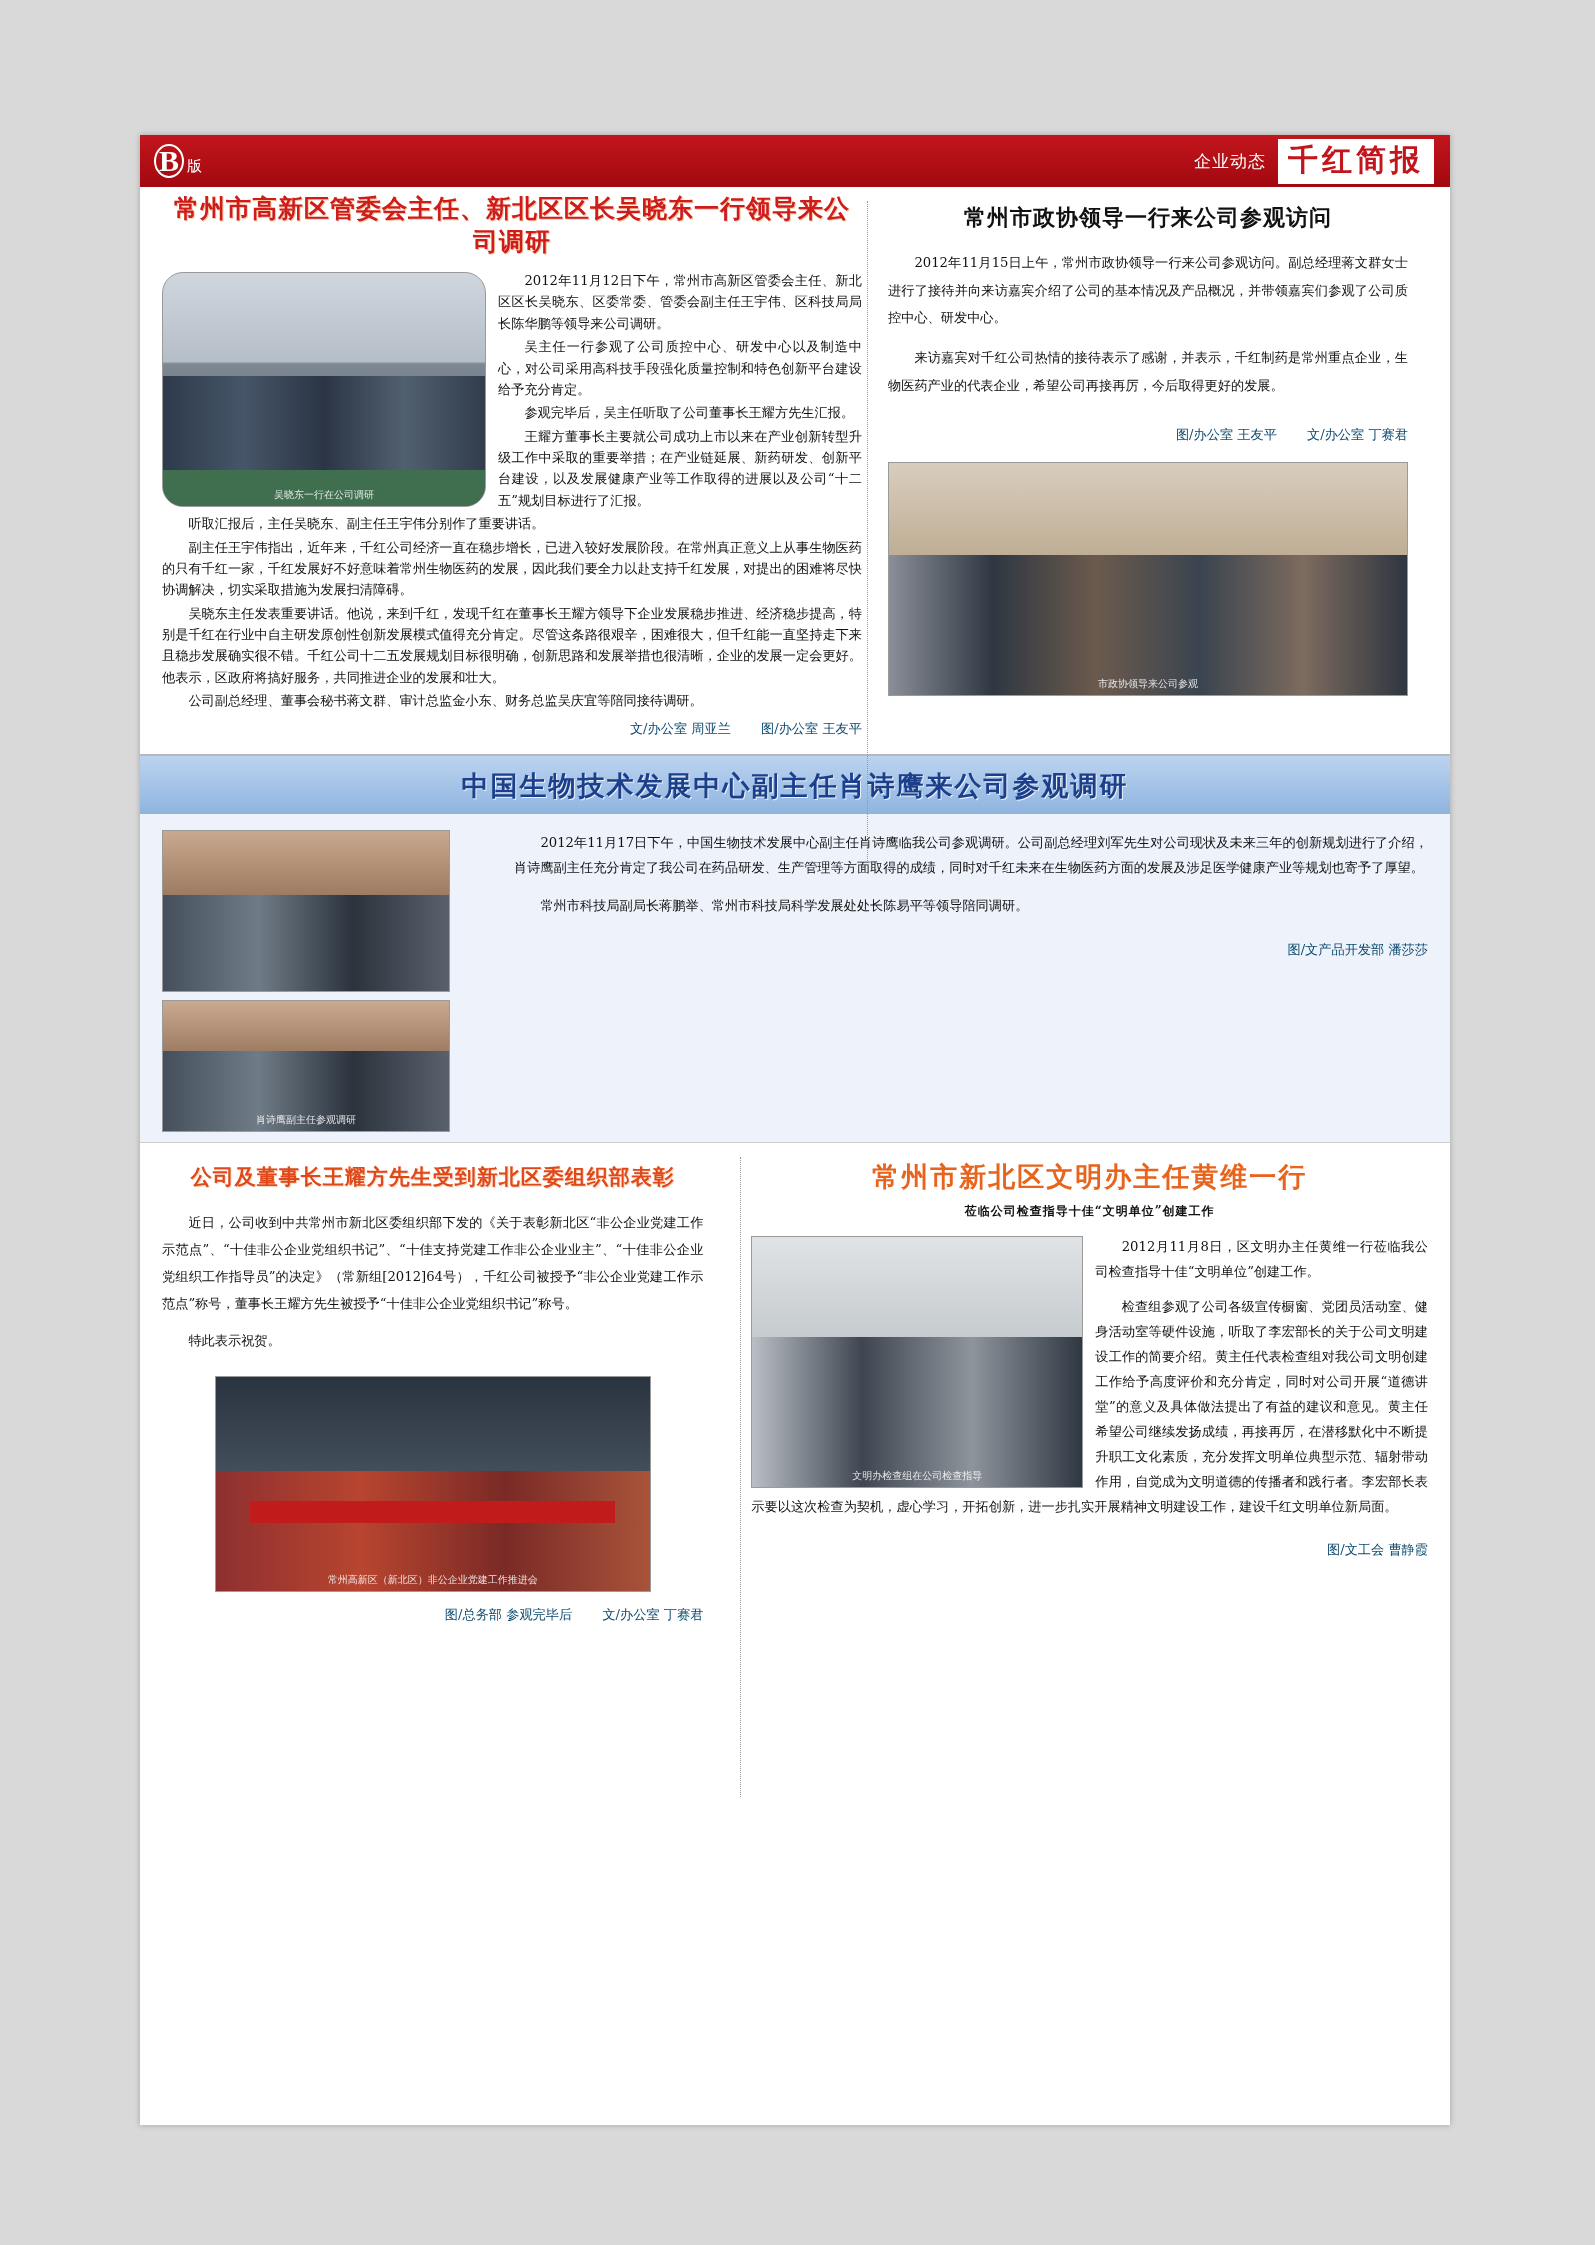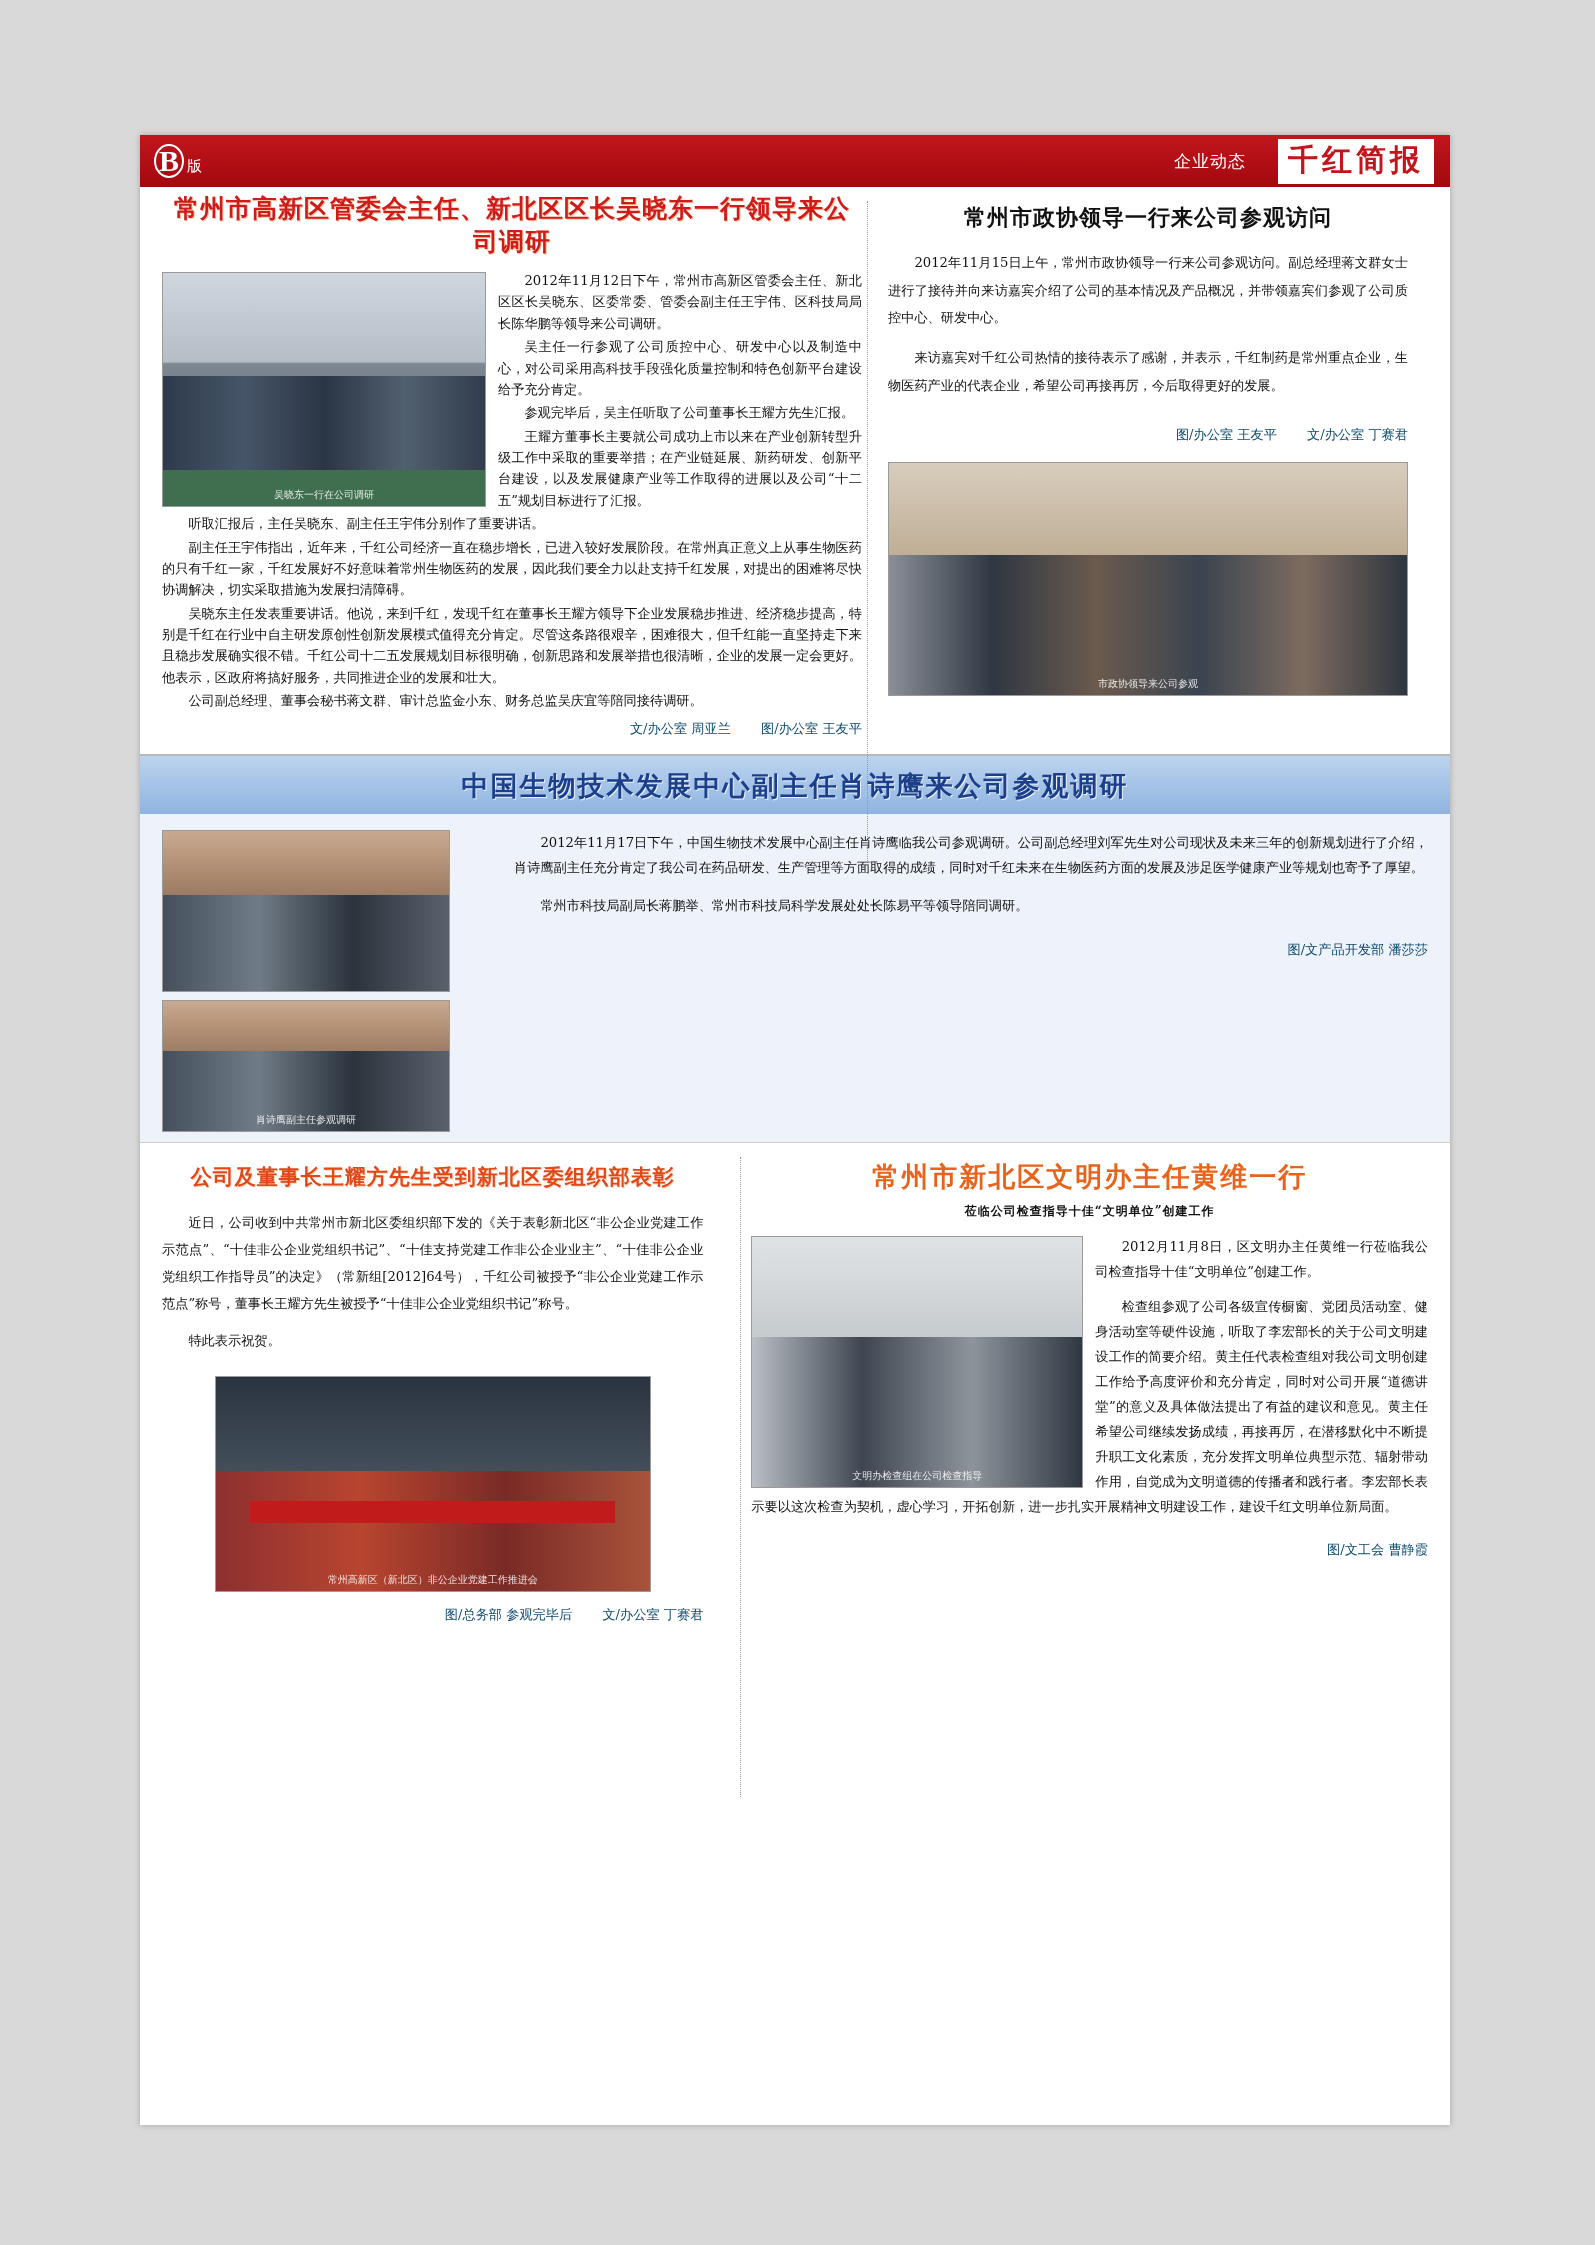--- a/index.html
+++ b/index.html
@@ -23,21 +23,21 @@
   .mast-left{display:flex;align-items:flex-end;padding-left:14px;color:#fff;}
   .mast-b{
     font-size:30px;font-weight:bold;line-height:1;
     font-family:"Liberation Serif",serif;
     border:2px solid #fff;border-radius:50%;
     width:26px;height:30px;display:flex;align-items:center;justify-content:center;
     margin-right:3px;
   }
   .mast-ban{font-size:15px;padding-bottom:2px;}
   .mast-right{display:flex;align-items:center;padding-right:16px;color:#fff;}
-  .mast-sub{font-size:17px;letter-spacing:1px;margin-right:32px;font-family:"DejaVu Sans",sans-serif;}
+  .mast-sub{font-size:17px;letter-spacing:1px;margin-right:12px;font-family:"DejaVu Sans",sans-serif;}
   .mast-title{
     font-size:30px;font-weight:bold;letter-spacing:4px;
     background:#fff;color:#c1161c;padding:1px 10px 3px 10px;
     font-family:"DejaVu Serif",serif;
   }
   
   p.body{
     font-size:13.2px;line-height:1.62;margin:0 0 2px 0;text-align:justify;
     text-indent:2em;color:#111;
   }
@@ -64,21 +64,21 @@
     font-family:"DejaVu Serif",serif;
   }
   .photo{background:#b9b9b9;position:relative;overflow:hidden;border:1px solid #9a9a9a;}
   .photo .ph-label{
     position:absolute;left:0;right:0;bottom:4px;text-align:center;
     font-size:10px;color:#fff;opacity:.85;font-family:"DejaVu Sans",sans-serif;
   }
   .wrapimg{float:left;margin:2px 12px 4px 0;}
   
   .ph1{width:322px;height:233px;background:
-      linear-gradient(180deg,#cfd6de 0%,#b5bec7 38%,#7d8892 39%,#4c5663 100%);}
+      linear-gradient(180deg,#cfd6de 0%,#b5bec7 38%,#7d8892 39%,#4c5663 100%); border-radius: 21px;}
   .ph1 .f{position:absolute;bottom:34px;width:100%;height:96px;
       background:linear-gradient(90deg,#2e3a4c,#465568,#2b3545,#51606f,#313c4d);}
   .ph1 .tbl{position:absolute;bottom:0;width:100%;height:36px;background:#3f6f4e;}
   .ph2{width:520px;height:232px;background:
       linear-gradient(180deg,#d8cdbd 0%,#bfae95 40%,#6d6152 100%);}
   .ph2 .f{position:absolute;bottom:0;width:100%;height:140px;
       background:linear-gradient(90deg,#8a8f97,#2f3742,#6b5a4d,#3a4450,#7d6b5e,#2e3640);}
   .ph3{width:286px;height:160px;background:
       linear-gradient(180deg,#c9a98f 0%,#8d6a51 55%,#3c3028 100%);}
   .ph3 .f{position:absolute;bottom:0;width:100%;height:96px;

